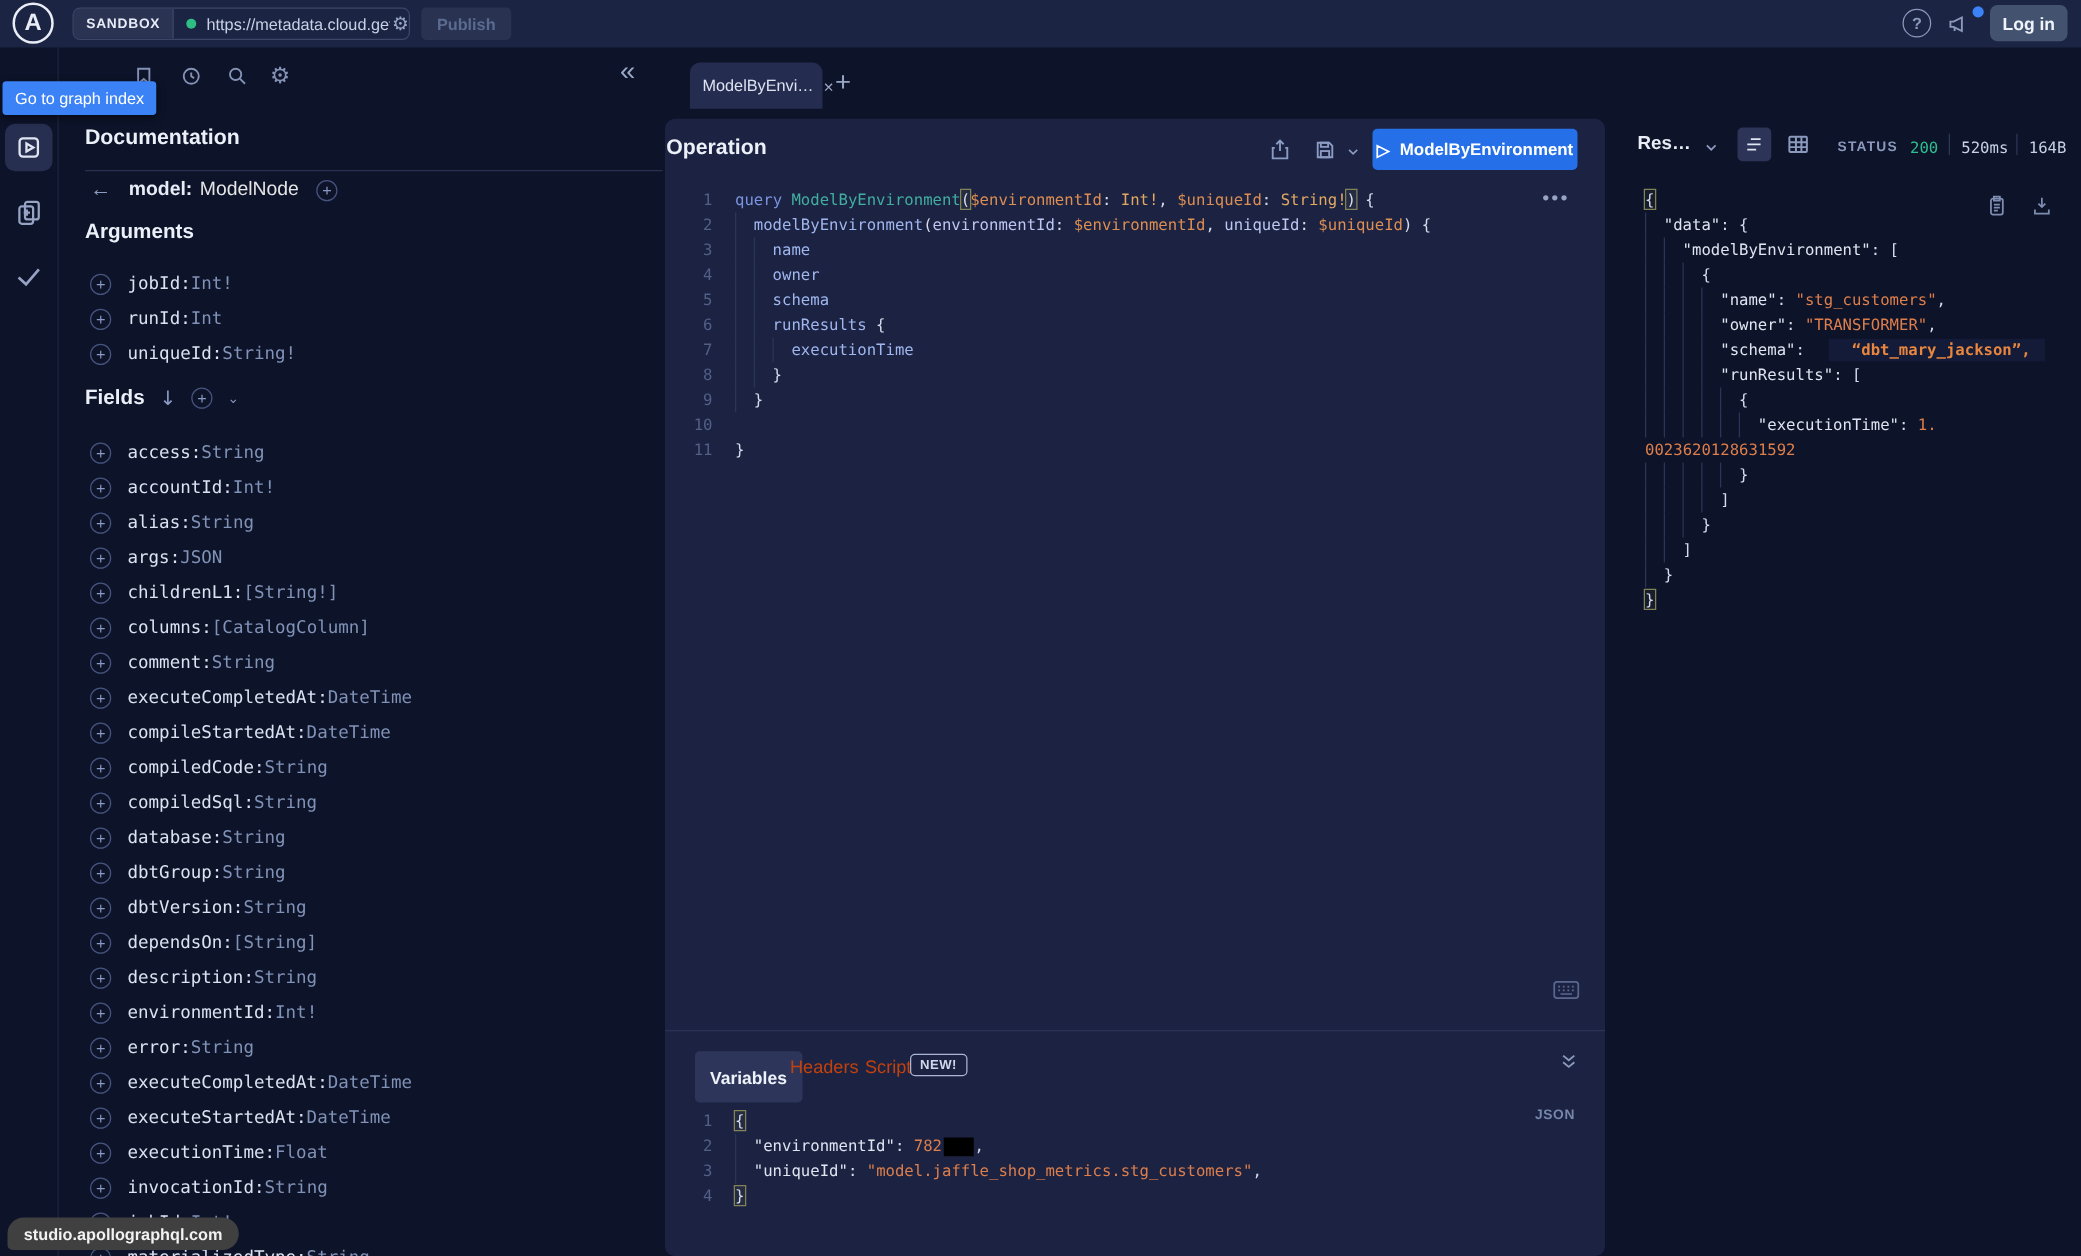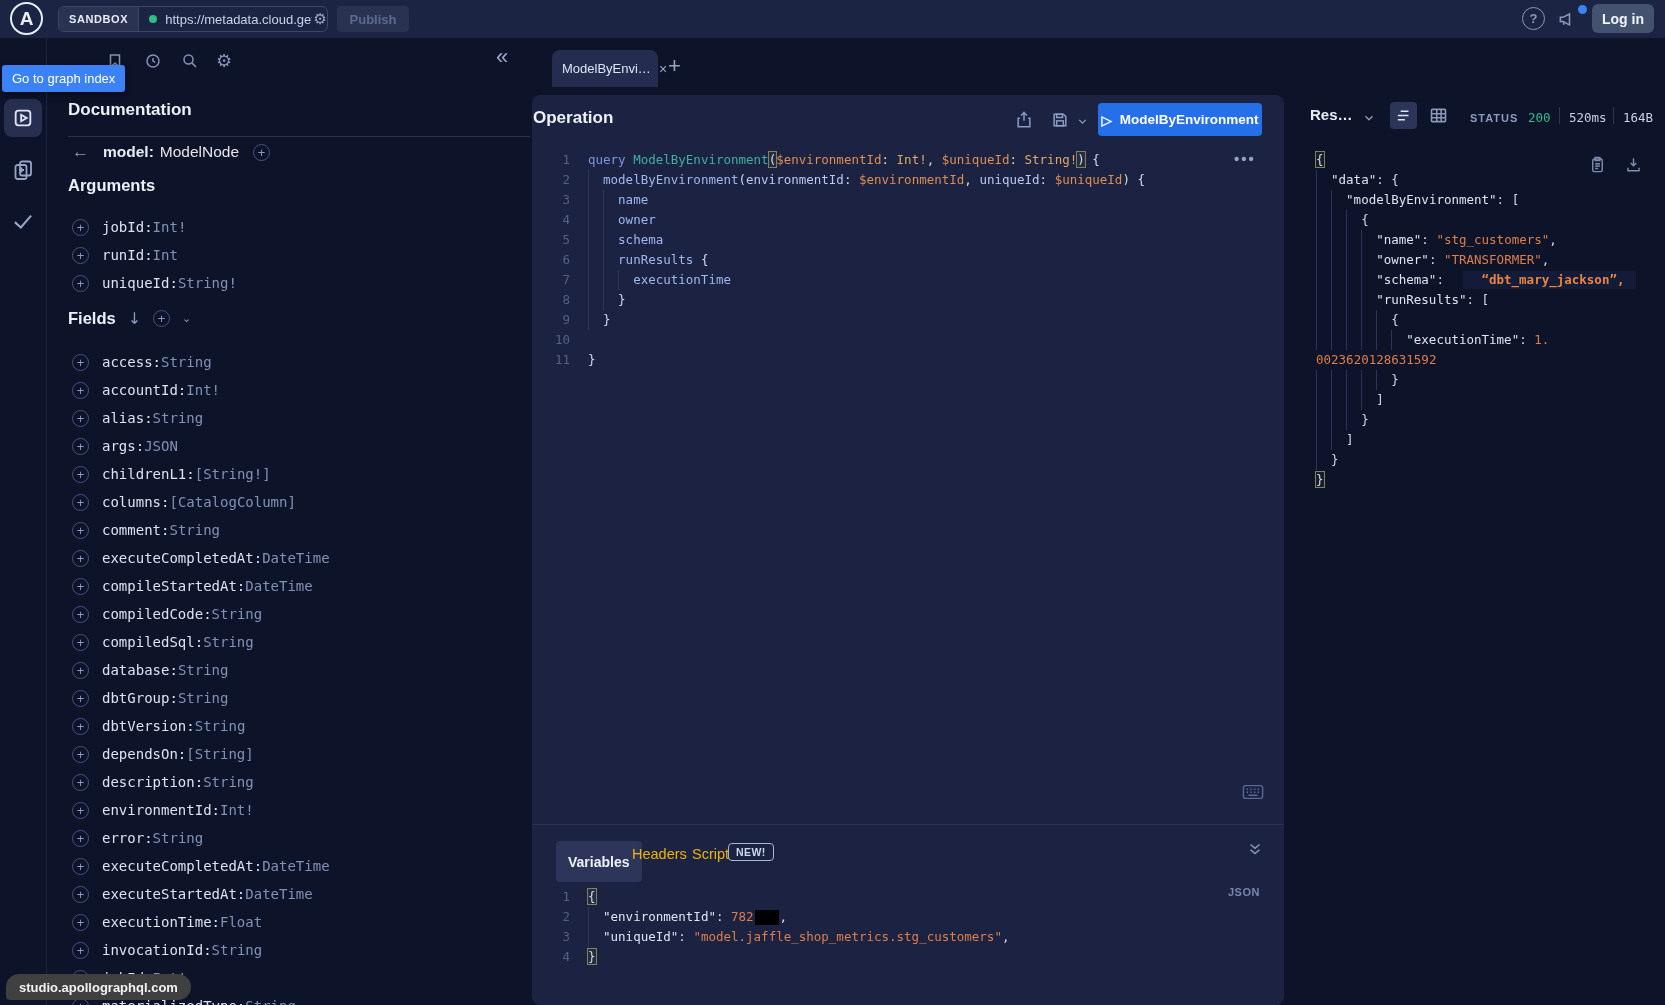--- a/index.html
+++ b/index.html
@@ -76,21 +76,21 @@
   .tk-fld{color:#9fb6ee}.tk-arg{color:#bdc6f2}.tk-pun{color:#d5dbec}
   .tk-key{color:#dfe4f0}.tk-str{color:#dd7e4b}.tk-num{color:#dd7e4b}
   .tk-bx{color:#d5dbec;outline:1px solid #83835a;background:rgba(110,110,60,.12)}
   .tk-red{display:inline-block;width:24px;height:15px;background:#000;vertical-align:middle;margin:0 1px}
   .tk-hl{color:#e8863f;font-weight:bold;background:#131b38;padding:1px 12px 2px 18px;margin-left:12px}
   .kbd-ic{left:1242px;top:784px;color:#5a6890}
   .op-divider{left:532px;top:824px;width:752px;height:1px;background:#2a3356}
   
   .var-chip{left:556px;top:841px;height:41px;background:#2d365a;border-radius:4px;display:flex;align-items:center;
         padding:0 12px;color:#eef2fa;font-size:14px;font-weight:bold}
-  .var-tab{top:846px;color:#eab308;font-size:14.5px}
+  .var-tab{top:846px;color:#c2410c;font-size:14.5px}
   .new-badge{left:728px;top:843px;border:1px solid #aab6d2;border-radius:4px;color:#cfd8ea;font-size:10.5px;
         font-weight:bold;padding:2px 7px;letter-spacing:.4px}
   .dbl-chev{left:1246px;top:840px;color:#8b99bd}
   .json-label{left:1228px;top:886px;color:#7787ac;font-size:11px;font-weight:bold;letter-spacing:.5px}
   
   .resp-title{left:1310px;top:106px;font-size:15px;font-weight:bold;color:#e9edf6}
   .resp-chev{left:1362px;top:111px;color:#8b99bd}
   .fmt-btn{left:1390px;top:102px;width:27px;height:27px;background:#2c3557;border-radius:4px;display:flex;
         align-items:center;justify-content:center;color:#dfe6f2}
   .tbl-btn{left:1428px;top:105px;color:#8b99bd}

